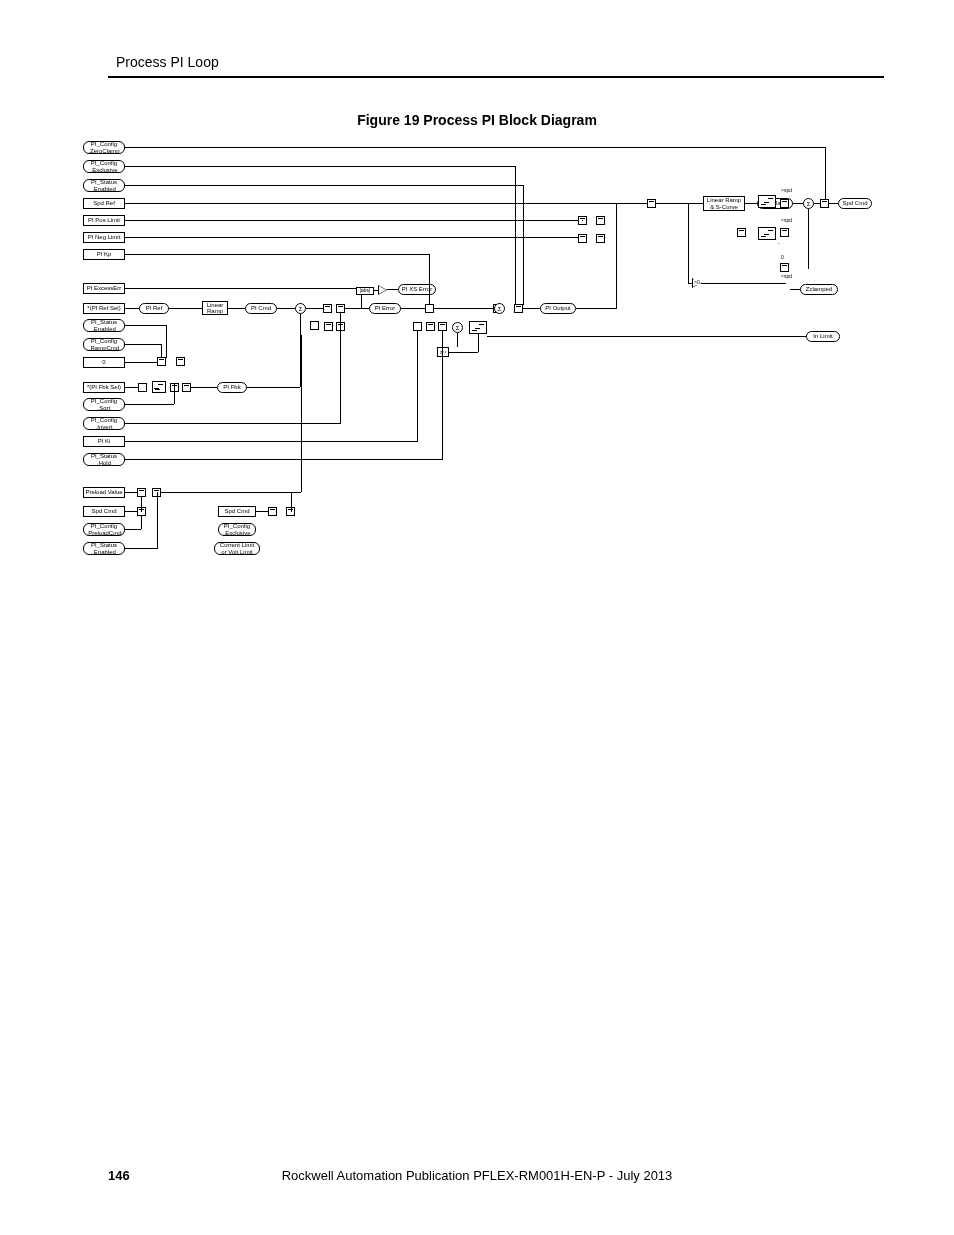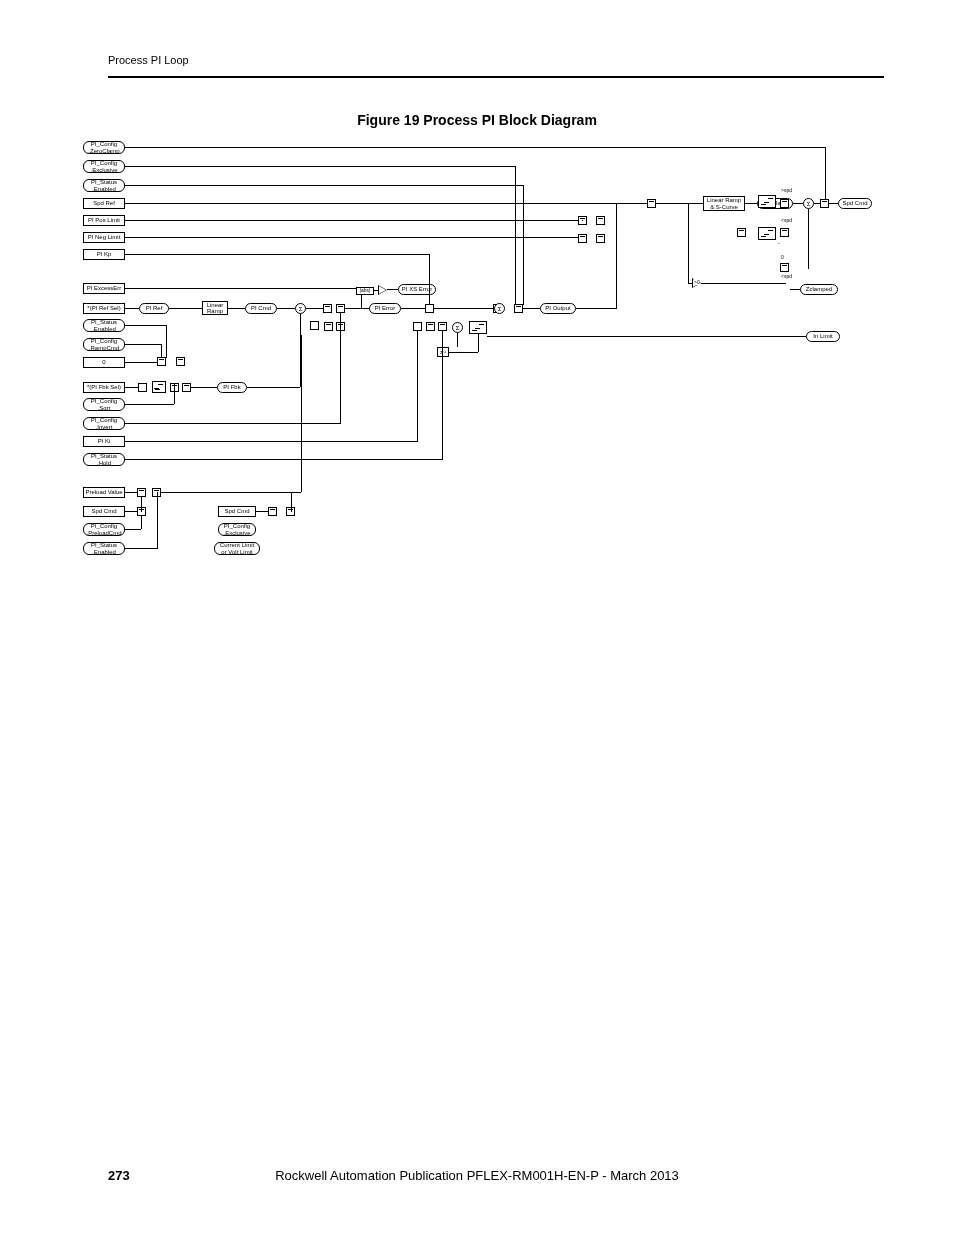--- a/index.html
+++ b/index.html
@@ -6,23 +6,23 @@
 body {
   width: 954px;
   height: 1235px;
   background: #fff;
   font-family: Arial, Helvetica, sans-serif;
   position: relative;
 }
 .page-header {
   position: absolute;
   top: 54px;
-  left: 108px;
+  left: 116px;
   right: 108px;
-  font-size: 11px;
+  font-size: 14px;
   color: #000;
 }
 .header-rule {
   position: absolute;
   top: 76px;
   left: 108px;
   right: 70px;
   height: 2px;
   background: #000;
 }
@@ -330,14 +330,14 @@
 
 <div class="wire wv" style="left:610px; top:68px; height:80px;"></div>
 <div class="wire wh" style="left:610px; top:148px; width:4px;"></div>
 <div class="wire wh" style="left:623px; top:148px; width:85px;"></div>
 
 <div class="wire wh" style="left:712px; top:154px; width:10px;"></div>
 <div class="wire wh" style="left:409px; top:201px; width:319px;"></div>
 
 </div>
 
-<div class="page-number">273</div>
-<div class="footer-text">Rockwell Automation Publication PFLEX-RM001H-EN-P - March 2013</div>
+<div class="page-number">146</div>
+<div class="footer-text">Rockwell Automation Publication PFLEX-RM001H-EN-P - July 2013</div>
 
 </body></html>

